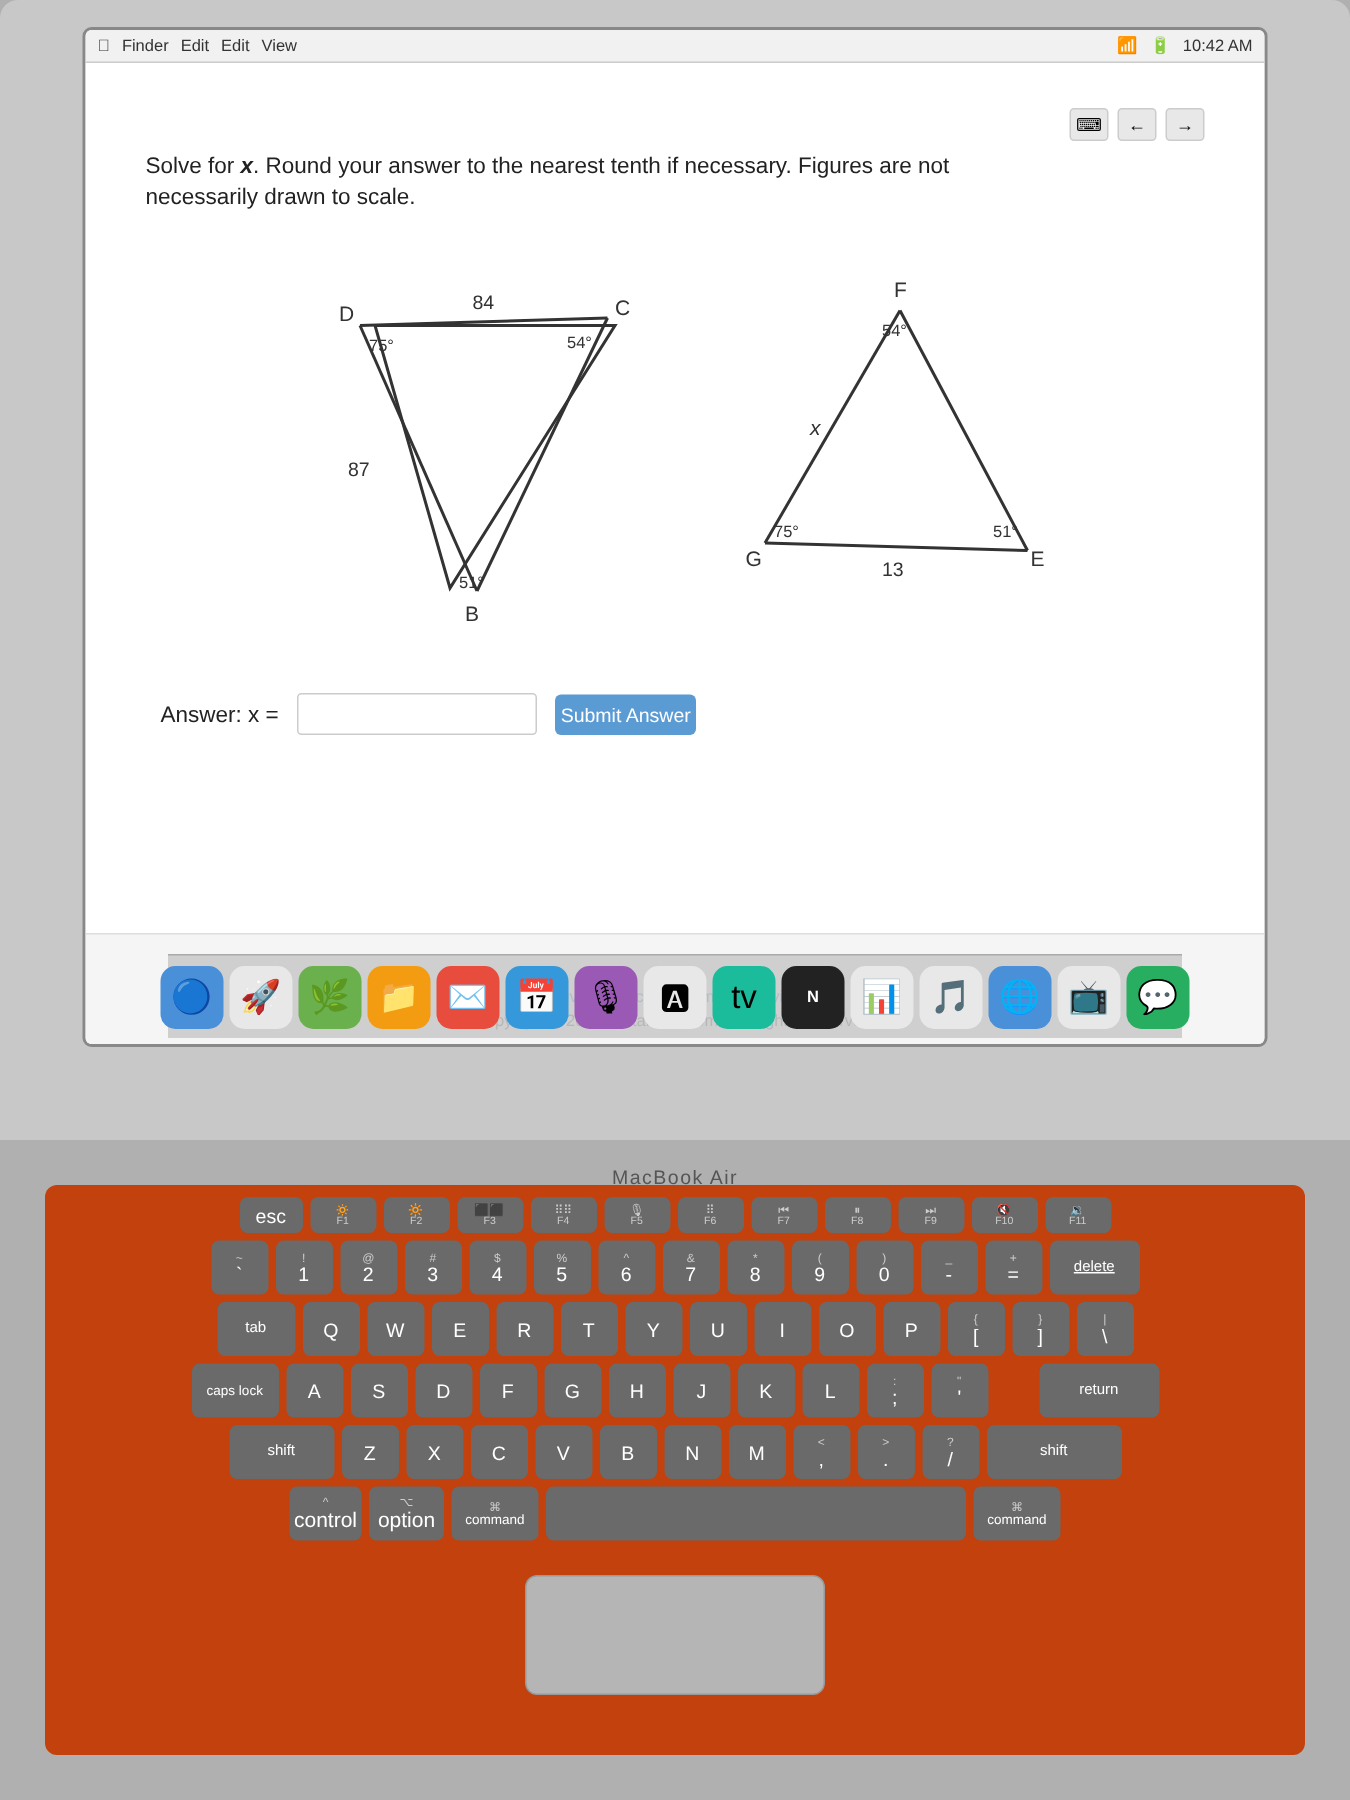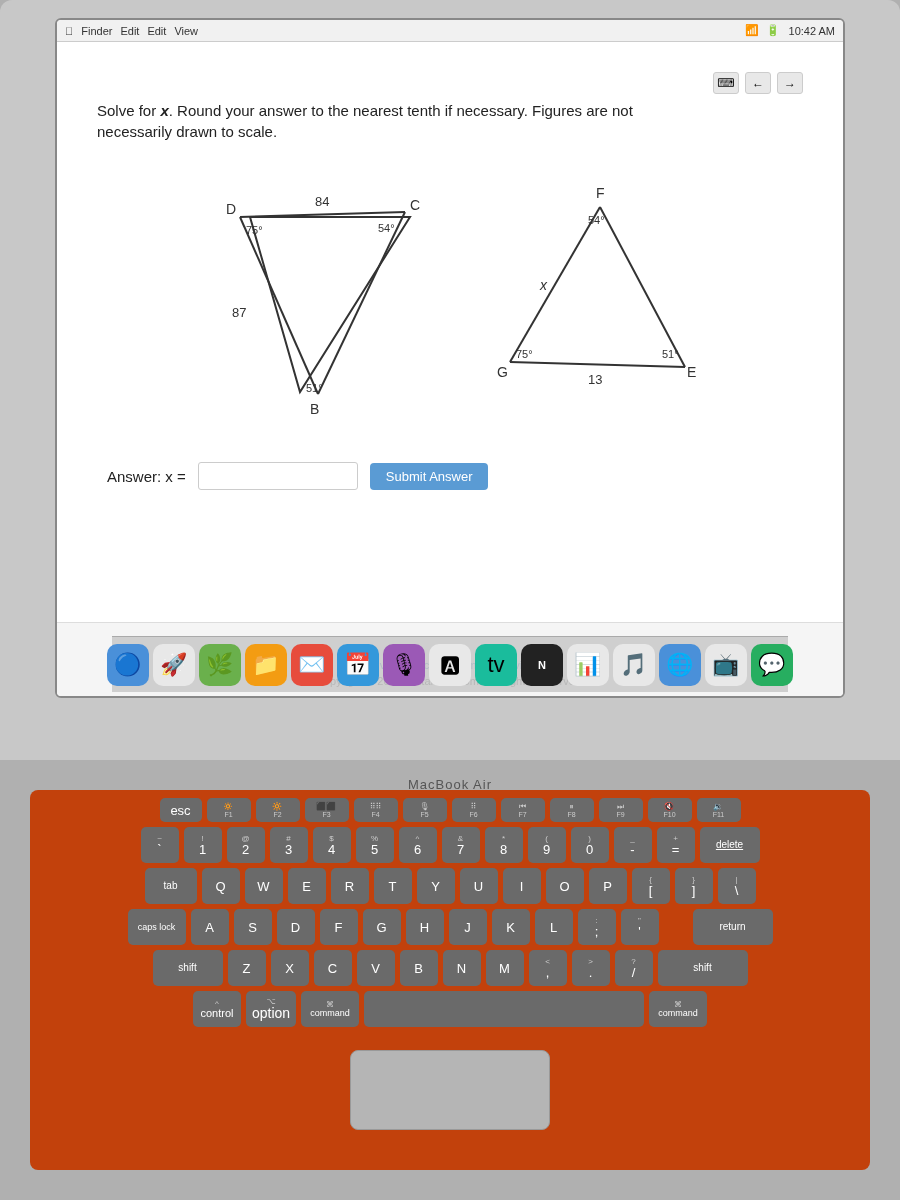--- a/index.html
+++ b/index.html
@@ -83,21 +83,21 @@
       padding: 0 8px;
       font-size: 14px;
       outline: none;
     }
 
     .submit-btn {
       background: #5a9bd4;
       color: white;
       border: none;
       border-radius: 4px;
-      padding: 6px 16px;
+      padding: 6px 4px;
       font-size: 13px;
       cursor: pointer;
     }
 
     .attempt-text {
       text-align: right;
       font-size: 12px;
       color: #666;
       margin-top: 8px;
       padding-right: 10px;
@@ -649,21 +649,21 @@
         <span class="key-main">/</span>
       </div>
     <div class="key key-shift-r">
         <span class="key-main" style="font-size:10px;">shift</span>
       </div>
   </div>
 
   <div class="key-row">
     <div class="key key-ctrl">
       <span class="key-sub">^</span>
-      <span class="key-main" style="font-size:11px;">control</span>
+      <span class="key-main" style="font-size:14px;">control</span>
     </div>
     <div class="key key-opt">
       <span class="key-sub">⌥</span>
       <span class="key-main" style="font-size:14px;">option</span>
     </div>
     <div class="key key-cmd">
       <span class="key-sub">⌘</span>
       <span class="key-main" style="font-size:9px;">command</span>
     </div>
     <div class="key key-space"></div>

